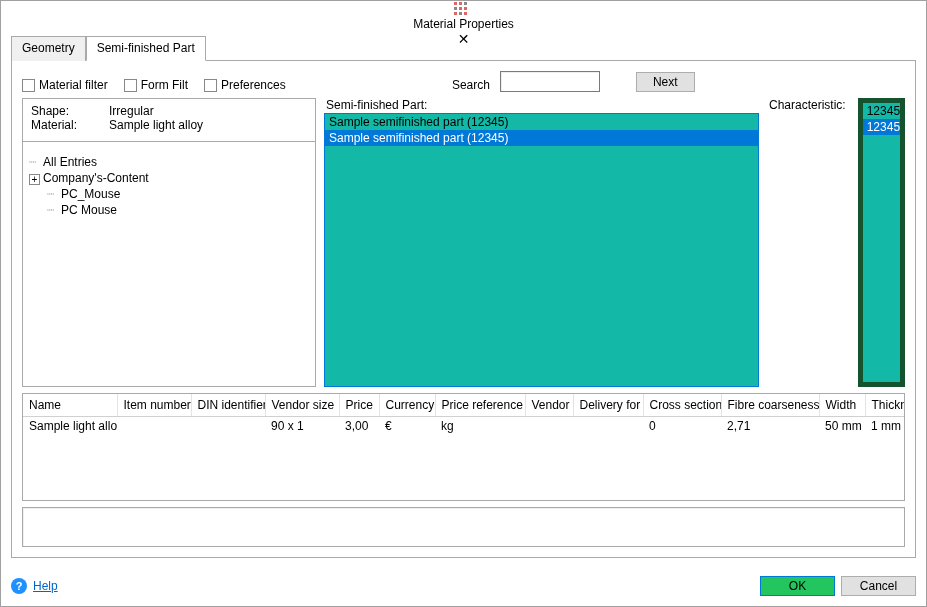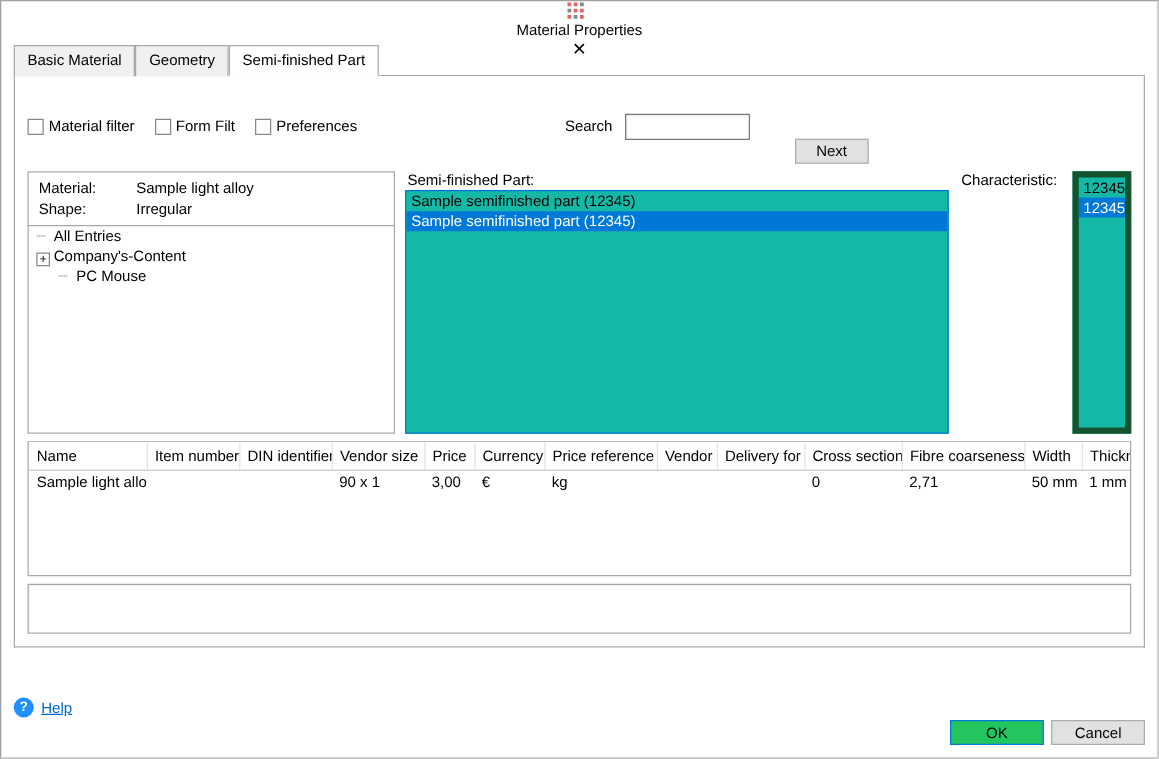--- a/index.html
+++ b/index.html
@@ -7,33 +7,33 @@
 .window { width: 927px; height: 607px; border: 1px solid #a0a0a0; display: flex; flex-direction: column; background: #fff; }
 .titlebar { height: 30px; display: flex; align-items: center; padding: 0 8px 0 8px; flex-direction: column; }
 .titlebar .app-icon { width: 16px; height: 16px; margin-right: 6px; display: inline-block; }
 .titlebar .title { flex: 1; }
 .titlebar .close { width: 40px; text-align: center; cursor: pointer; font-size: 14px; font-family: Arial; }
 .content-area { flex: 1; padding: 0 10px 10px 10px; display: flex; flex-direction: column; }
 .tabs { display: flex; border-bottom: 1px solid #a9a9a9; margin-top: 4px; }
 .tab { padding: 4px 10px 5px 10px; background: #f0f0f0; border: 1px solid #a9a9a9; border-bottom: none; margin-right: 0px; position: relative; top: 1px; cursor: pointer; }
 .tab.active { background: #fff; border-bottom: 1px solid #fff; }
 .main-panel { border: 1px solid #a9a9a9; border-top: none; padding: 10px; flex: 1; display: flex; flex-direction: column; background: #fff; gap: 6px; }
-.row1 { display: flex; align-items: center; gap: 10px; }
+.row1 { display: flex; align-items: flex-end; gap: 10px; }
 .chk { display: inline-flex; align-items: center; gap: 4px; margin-right: 6px; }
 .chkbox { width: 13px; height: 13px; border: 1px solid #888; background: #fff; display: inline-block; }
 .text-input { border: 1px solid #7a7a7a; box-shadow: inset 1px 1px 0 #eee; height: 21px; width: 100px; padding: 1px 3px; background:#fff; }
-.btn { border: 1px solid #adadad; background: #e1e1e1; padding: 2px 16px; cursor: pointer; min-width: 56px; text-align: center; margin-top: 40px; }
+.btn { border: 1px solid #adadad; background: #e1e1e1; padding: 2px 16px; cursor: pointer; min-width: 56px; text-align: center; }
 .btn.primary { border: 1px solid #0078d7; background: #22c55e; min-width: 75px; }
 .btn.normal { min-width: 75px; }
 .middle { display: flex; gap: 8px; flex: 1; min-height: 0; }
 .left-col { width: 294px; display: flex; flex-direction: column; }
 .info-box { border: 1px solid #a9a9a9; padding: 5px 8px 6px 8px; }
 .info-row { display: flex; gap: 8px; margin-bottom: 3px; }
 .info-label { width: 70px; }
-.tree-box { border: 1px solid #a9a9a9; background: #fff; flex: 1; padding: 0 6px; overflow: auto; margin-top: -1px; }
+.tree-box { border: 1px solid #a9a9a9; background: #fff; flex: 1; padding: 12px 6px; overflow: auto; margin-top: -1px; }
 .tree-item { padding: 1px 0 1px 0px; white-space: nowrap; }
 .tree-item .dots { color:#999; letter-spacing:-1px; display:inline-block; width:14px;}
 .tree-item .plusminus { display:inline-block; width:11px; height:11px; border:1px solid #888; text-align:center; line-height:9px; font-size:10px; margin-right:3px; background:#fff; position:relative; top:1px;}
 .tree-indent1 { padding-left: 18px; }
 .mid-col { flex: 1; display: flex; flex-direction: column; }
 .list-label { padding: 0 0 1px 2px; }
 .listbox { border: 1px solid #0078d7; background: #14b8a6; flex: 1; overflow: auto; }
 .list-row { padding: 1px 4px; cursor: pointer; white-space: nowrap; }
 .list-row.selected { background: #0078d7; color: #fff; }
 .right-col { width: 138px; display: flex; }
@@ -70,21 +70,20 @@
           <rect x="6" y="11" width="3" height="3" fill="#888"></rect>
           <rect x="11" y="11" width="3" height="3" fill="#d66"></rect>
         </svg>
     </span>
     <span class="title">Material Properties</span>
     <span class="close">✕</span>
   </div>
 
   <div class="content-area">
     <div class="tabs">
-      <div class="tab">Basic Material</div>
       <div class="tab">Geometry</div>
       <div class="tab active">Semi-finished Part</div>
     </div>
 
     <div class="main-panel">
       <div class="row1">
         <label class="chk">
             <span class="chkbox"></span>
             <span>Material filter</span>
           </label>
@@ -100,32 +99,33 @@
         <span style="margin-left:40px;">Search</span>
         <input class="text-input" value="" style="">
         <span style="width:16px;"></span>
         <div class="btn">Next</div>
         <div style="flex:2"></div>
       </div>
 
       <div class="middle">
         <div class="left-col">
           <div class="info-box">
+            <div class="info-row" style="margin-bottom:0;">
+                <span class="info-label">Shape:</span>
+                <span>Irregular</span>
+              </div>
             <div class="info-row">
                 <span class="info-label">Material:</span>
                 <span>Sample light alloy</span>
               </div>
-            <div class="info-row" style="margin-bottom:0;">
-                <span class="info-label">Shape:</span>
-                <span>Irregular</span>
-              </div>
           </div>
           <div class="tree-box">
             <div class="tree-item"><span class="dots">┈</span><span>All Entries</span></div>
             <div class="tree-item"><span class="plusminus">+</span><span>Company's-Content</span></div>
+            <div class="tree-item tree-indent1"><span class="dots">┈</span><span>PC_Mouse</span></div>
             <div class="tree-item tree-indent1"><span class="dots">┈</span><span>PC Mouse</span></div>
           </div>
         </div>
 
         <div class="mid-col">
           <div class="list-label">Semi-finished Part:</div>
           <div class="listbox">
             <div class="list-row">Sample semifinished part (12345)</div>
             <div class="list-row selected">Sample semifinished part (12345)</div>
           </div>

